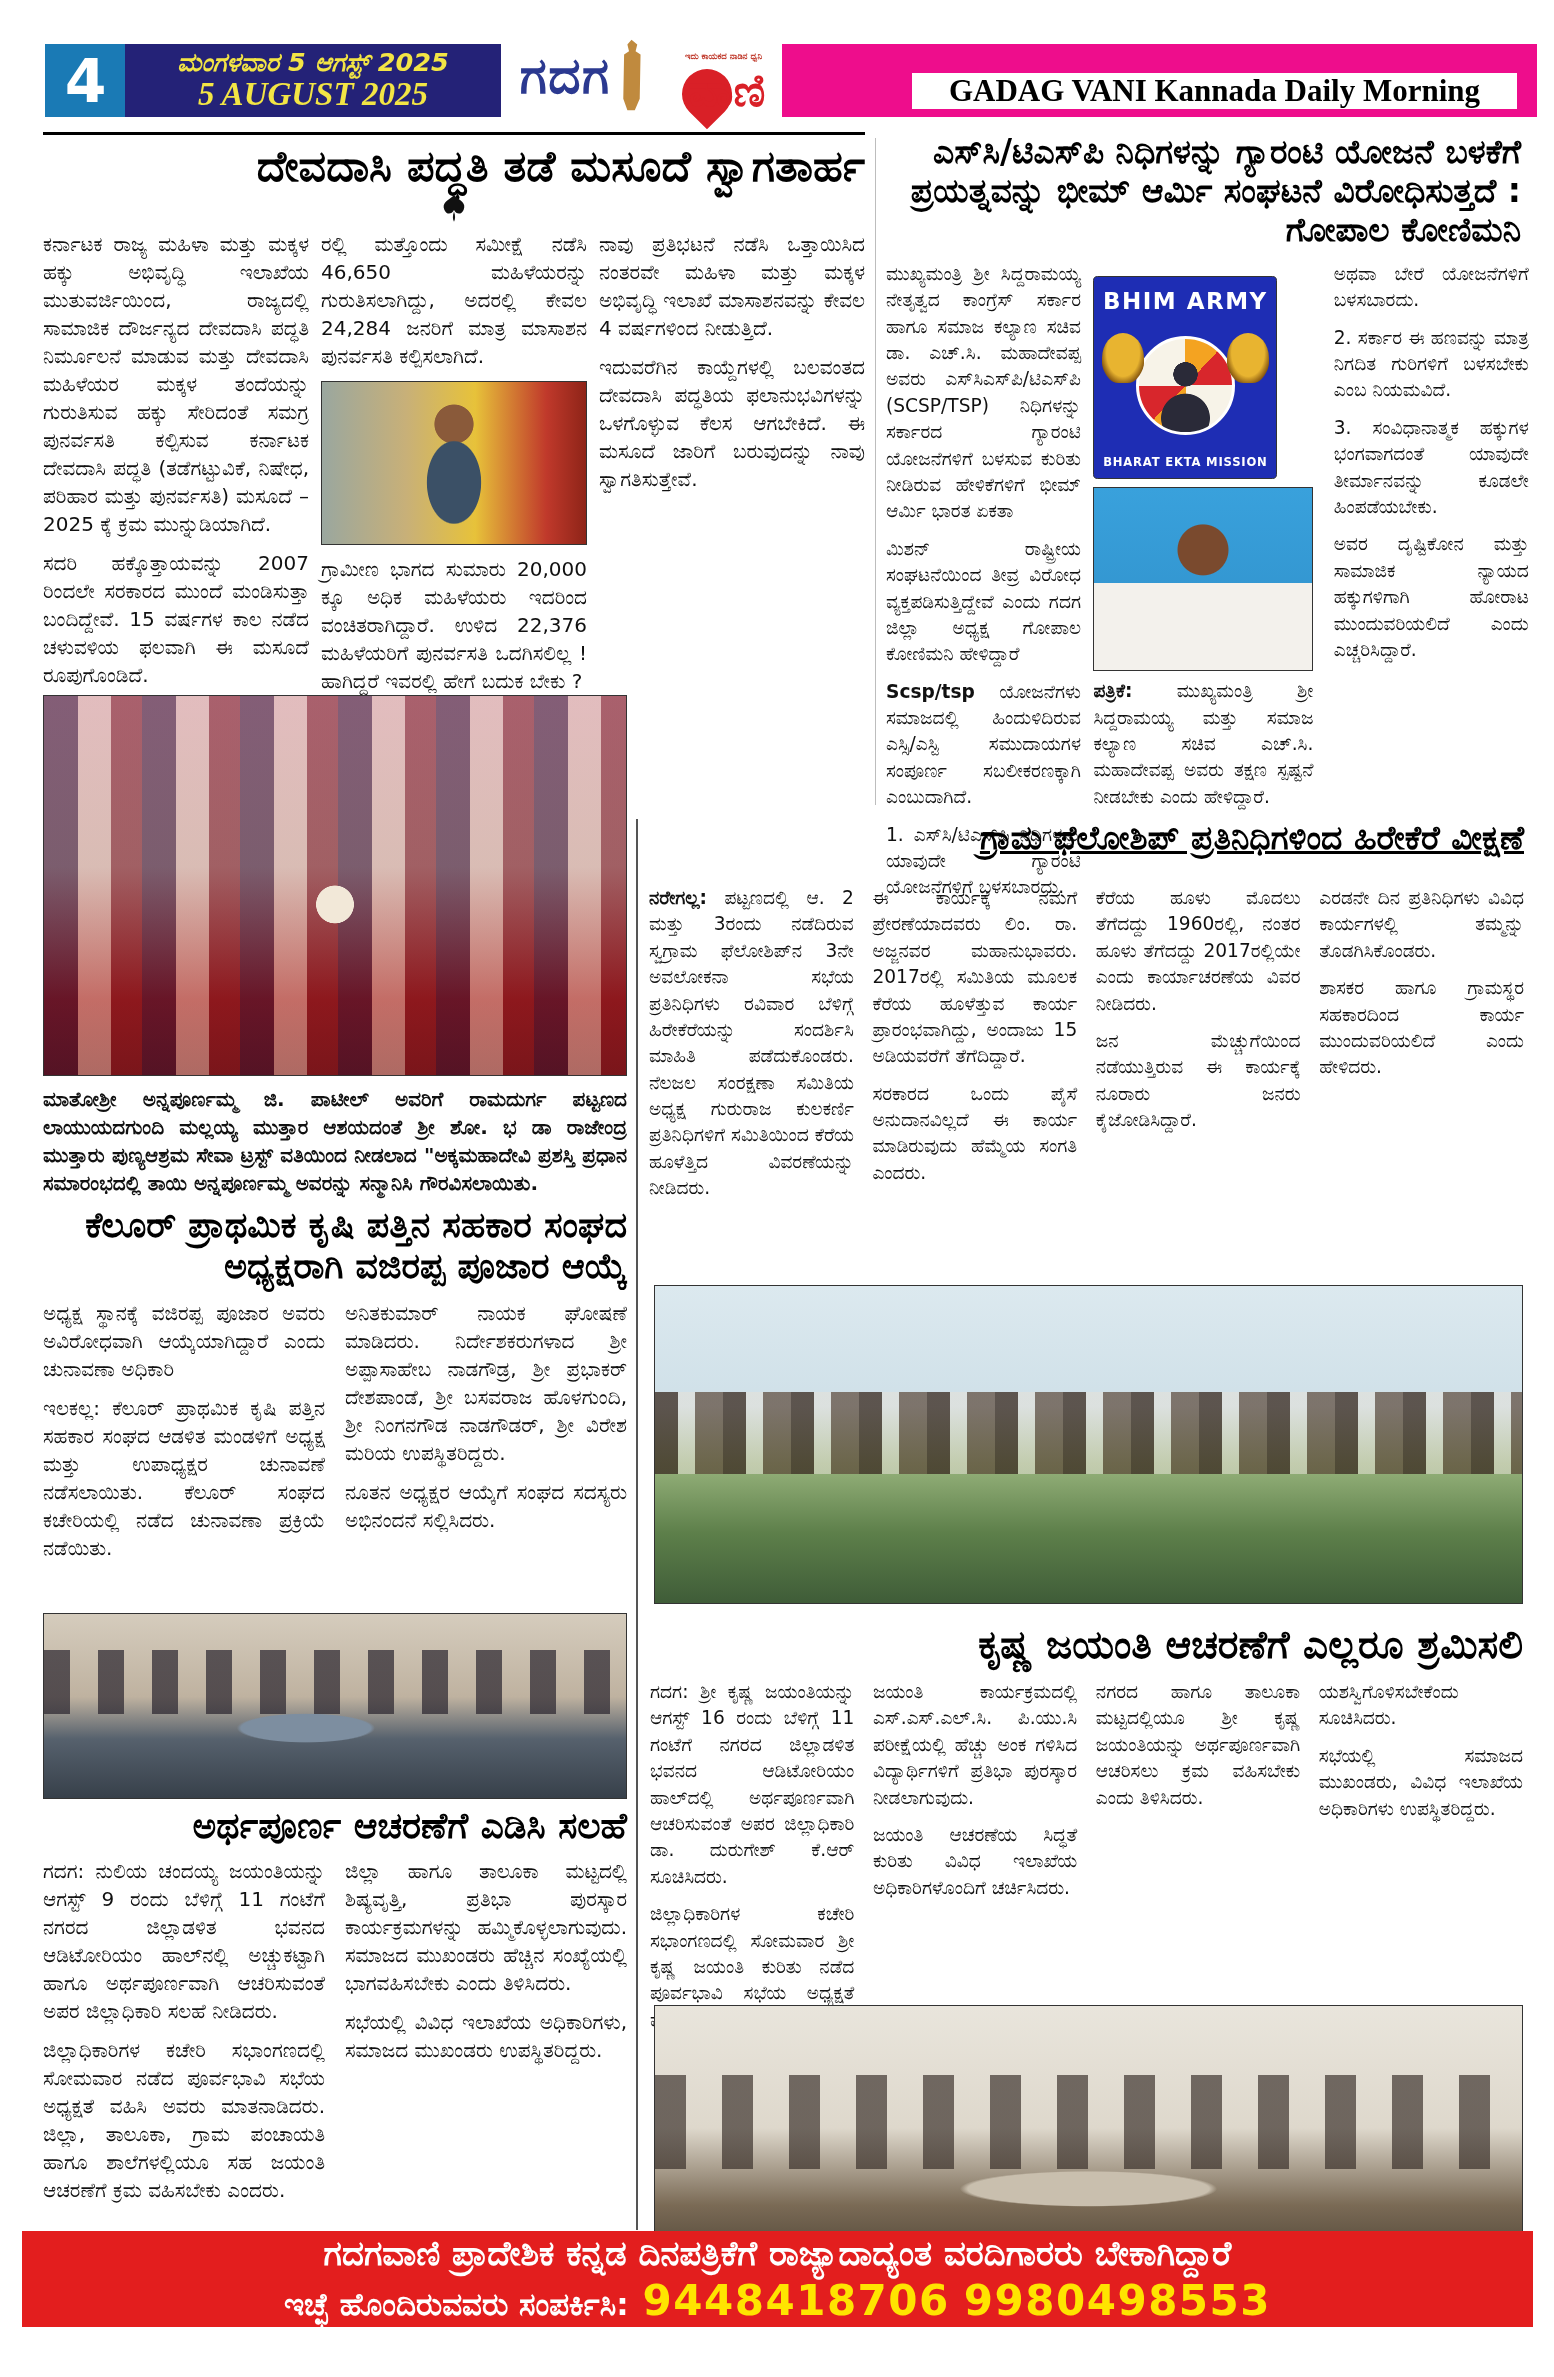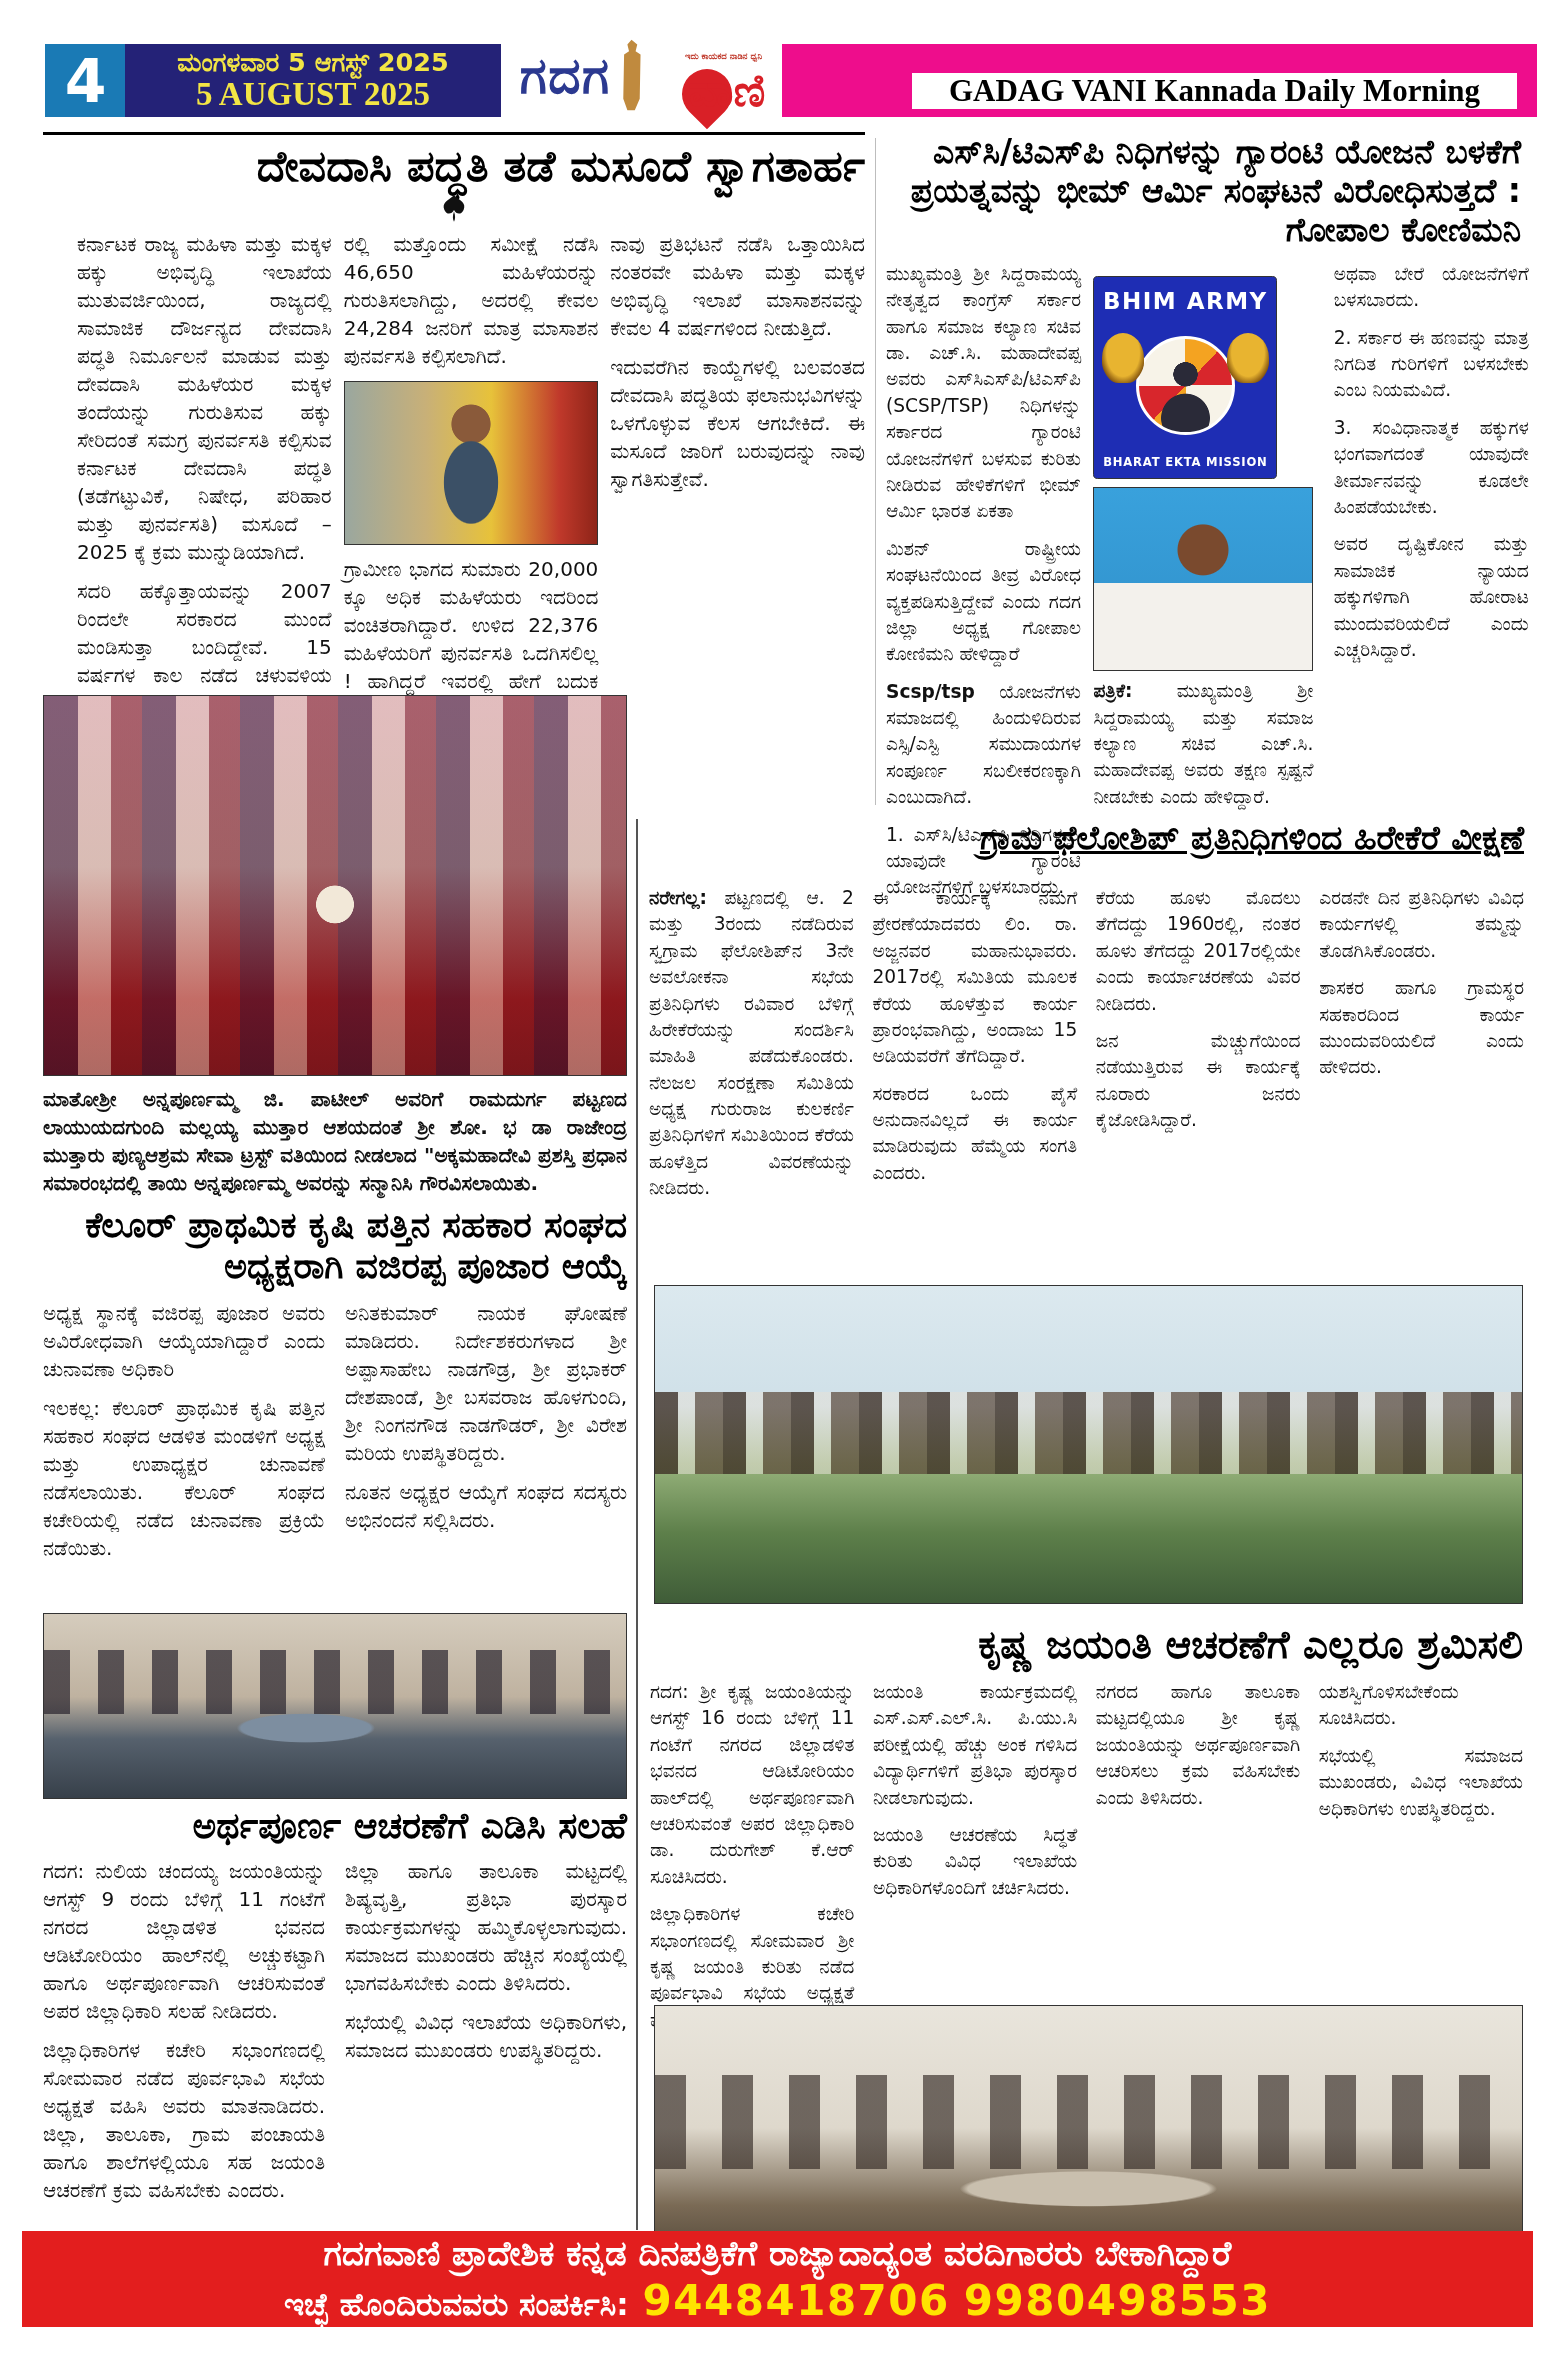--- a/index.html
+++ b/index.html
@@ -3,21 +3,21 @@
 <meta charset="utf-8">
 <style>
   html,body{margin:0;padding:0;background:#888;}
   #page{position:relative;width:1555px;height:2377px;background:#ffffff;overflow:hidden;
         font-family:"DejaVu Sans","Liberation Sans",sans-serif;color:#111;}
   .abs{position:absolute;}
   
   .pagenum{left:45px;top:44px;width:81px;height:73px;background:#1a7ab5;color:#fff;
            font-size:60px;font-weight:bold;display:flex;align-items:center;justify-content:center;}
   .datebox{left:125px;top:44px;width:376px;height:73px;background:#242277;color:#f3e545;
-           display:flex;flex-direction:column;align-items:center;justify-content:center;line-height:1.1;}
+           display:flex;flex-direction:column;align-items:center;justify-content:center;line-height:1.1;font-style:italic;}
   .datebox .kn{font-size:25.5px;font-weight:bold;}
   .datebox .en{font-size:33px;font-weight:bold;font-family:"Liberation Serif",serif;}
   .logozone{left:503px;top:33px;width:279px;height:87px;display:flex;align-items:center;justify-content:center;gap:4.6px;}
   .m-w1{font-size:50px;font-weight:bold;color:#2b3990;letter-spacing:1.5px;}
   .m-right{position:relative;height:100%;display:flex;align-items:flex-end;padding-bottom:4.6px;}
   .m-drop{position:absolute;left:29px;bottom:3.1px;width:50px;height:50px;background:#d92027;border-radius:50% 50% 50% 0;transform:rotate(-45deg);}
   .m-tag{position:absolute;right:3.1px;top:20px;font-size:8.5px;color:#c0392b;font-weight:bold;white-space:nowrap;}
   .m-w2{position:relative;font-size:45px;font-weight:bold;color:#d92027;margin-left:36px;}
   .pinkband{left:782px;top:44px;width:755px;height:73px;background:#ee0d8c;}
   .whitestrip{position:absolute;left:130px;top:29px;width:605px;height:36px;background:#fff;
@@ -114,21 +114,21 @@
   <div class="abs vrule-top"></div>
   <div class="abs vrule-low"></div>
 
   <div class="abs" style="left:43px;top:141px;width:822px;height:548px;">
     <div class="headline" style="font-size:43px;">ದೇವದಾಸಿ ಪದ್ಧತಿ ತಡೆ ಮಸೂದೆ ಸ್ವಾಗತಾರ್ಹ</div>
     <div class="ornament">
       <svg width="28" height="31" viewBox="0 0 38 40">
           <path d="M19 2 C10 10 2 12 6 22 C9 29 16 28 19 22 C22 28 29 29 32 22 C36 12 28 10 19 2 Z M19 24 C17 30 17 34 19 38 C21 34 21 30 19 24 Z" fill="#111"></path>
         </svg>
     </div>
-    <div class="cols" style="gap:12px;margin-left:34px;">
+    <div class="cols" style="gap:12px;">
       <div class="col">
         <p>ಕರ್ನಾಟಕ ರಾಜ್ಯ ಮಹಿಳಾ ಮತ್ತು ಮಕ್ಕಳ ಹಕ್ಕು ಅಭಿವೃದ್ಧಿ ಇಲಾಖೆಯ ಮುತುವರ್ಜಿಯಿಂದ, ರಾಜ್ಯದಲ್ಲಿ ಸಾಮಾಜಿಕ ದೌರ್ಜನ್ಯದ ದೇವದಾಸಿ ಪದ್ಧತಿ ನಿರ್ಮೂಲನೆ ಮಾಡುವ ಮತ್ತು ದೇವದಾಸಿ ಮಹಿಳೆಯರ ಮಕ್ಕಳ ತಂದೆಯನ್ನು ಗುರುತಿಸುವ ಹಕ್ಕು ಸೇರಿದಂತೆ ಸಮಗ್ರ ಪುನರ್ವಸತಿ ಕಲ್ಪಿಸುವ ಕರ್ನಾಟಕ ದೇವದಾಸಿ ಪದ್ಧತಿ (ತಡೆಗಟ್ಟುವಿಕೆ, ನಿಷೇಧ, ಪರಿಹಾರ ಮತ್ತು ಪುನರ್ವಸತಿ) ಮಸೂದೆ – 2025 ಕ್ಕೆ ಕ್ರಮ ಮುನ್ನುಡಿಯಾಗಿದೆ.</p>
         <p>ಸದರಿ ಹಕ್ಕೊತ್ತಾಯವನ್ನು 2007 ರಿಂದಲೇ ಸರಕಾರದ ಮುಂದೆ ಮಂಡಿಸುತ್ತಾ ಬಂದಿದ್ದೇವೆ. 15 ವರ್ಷಗಳ ಕಾಲ ನಡೆದ ಚಳುವಳಿಯ ಫಲವಾಗಿ ಈ ಮಸೂದೆ ರೂಪುಗೊಂಡಿದೆ.</p>
       </div>
       <div class="col">
         <p>ರಲ್ಲಿ ಮತ್ತೊಂದು ಸಮೀಕ್ಷೆ ನಡೆಸಿ 46,650 ಮಹಿಳೆಯರನ್ನು ಗುರುತಿಸಲಾಗಿದ್ದು, ಅದರಲ್ಲಿ ಕೇವಲ 24,284 ಜನರಿಗೆ ಮಾತ್ರ ಮಾಸಾಶನ ಪುನರ್ವಸತಿ ಕಲ್ಪಿಸಲಾಗಿದೆ.</p>
         <div class="ph ph-speaker"></div>
         <p>ಗ್ರಾಮೀಣ ಭಾಗದ ಸುಮಾರು 20,000 ಕ್ಕೂ ಅಧಿಕ ಮಹಿಳೆಯರು ಇದರಿಂದ ವಂಚಿತರಾಗಿದ್ದಾರೆ. ಉಳಿದ 22,376 ಮಹಿಳೆಯರಿಗೆ ಪುನರ್ವಸತಿ ಒದಗಿಸಲಿಲ್ಲ ! ಹಾಗಿದ್ದರೆ ಇವರಲ್ಲಿ ಹೇಗೆ ಬದುಕ ಬೇಕು ?</p>
       </div>
       <div class="col">

